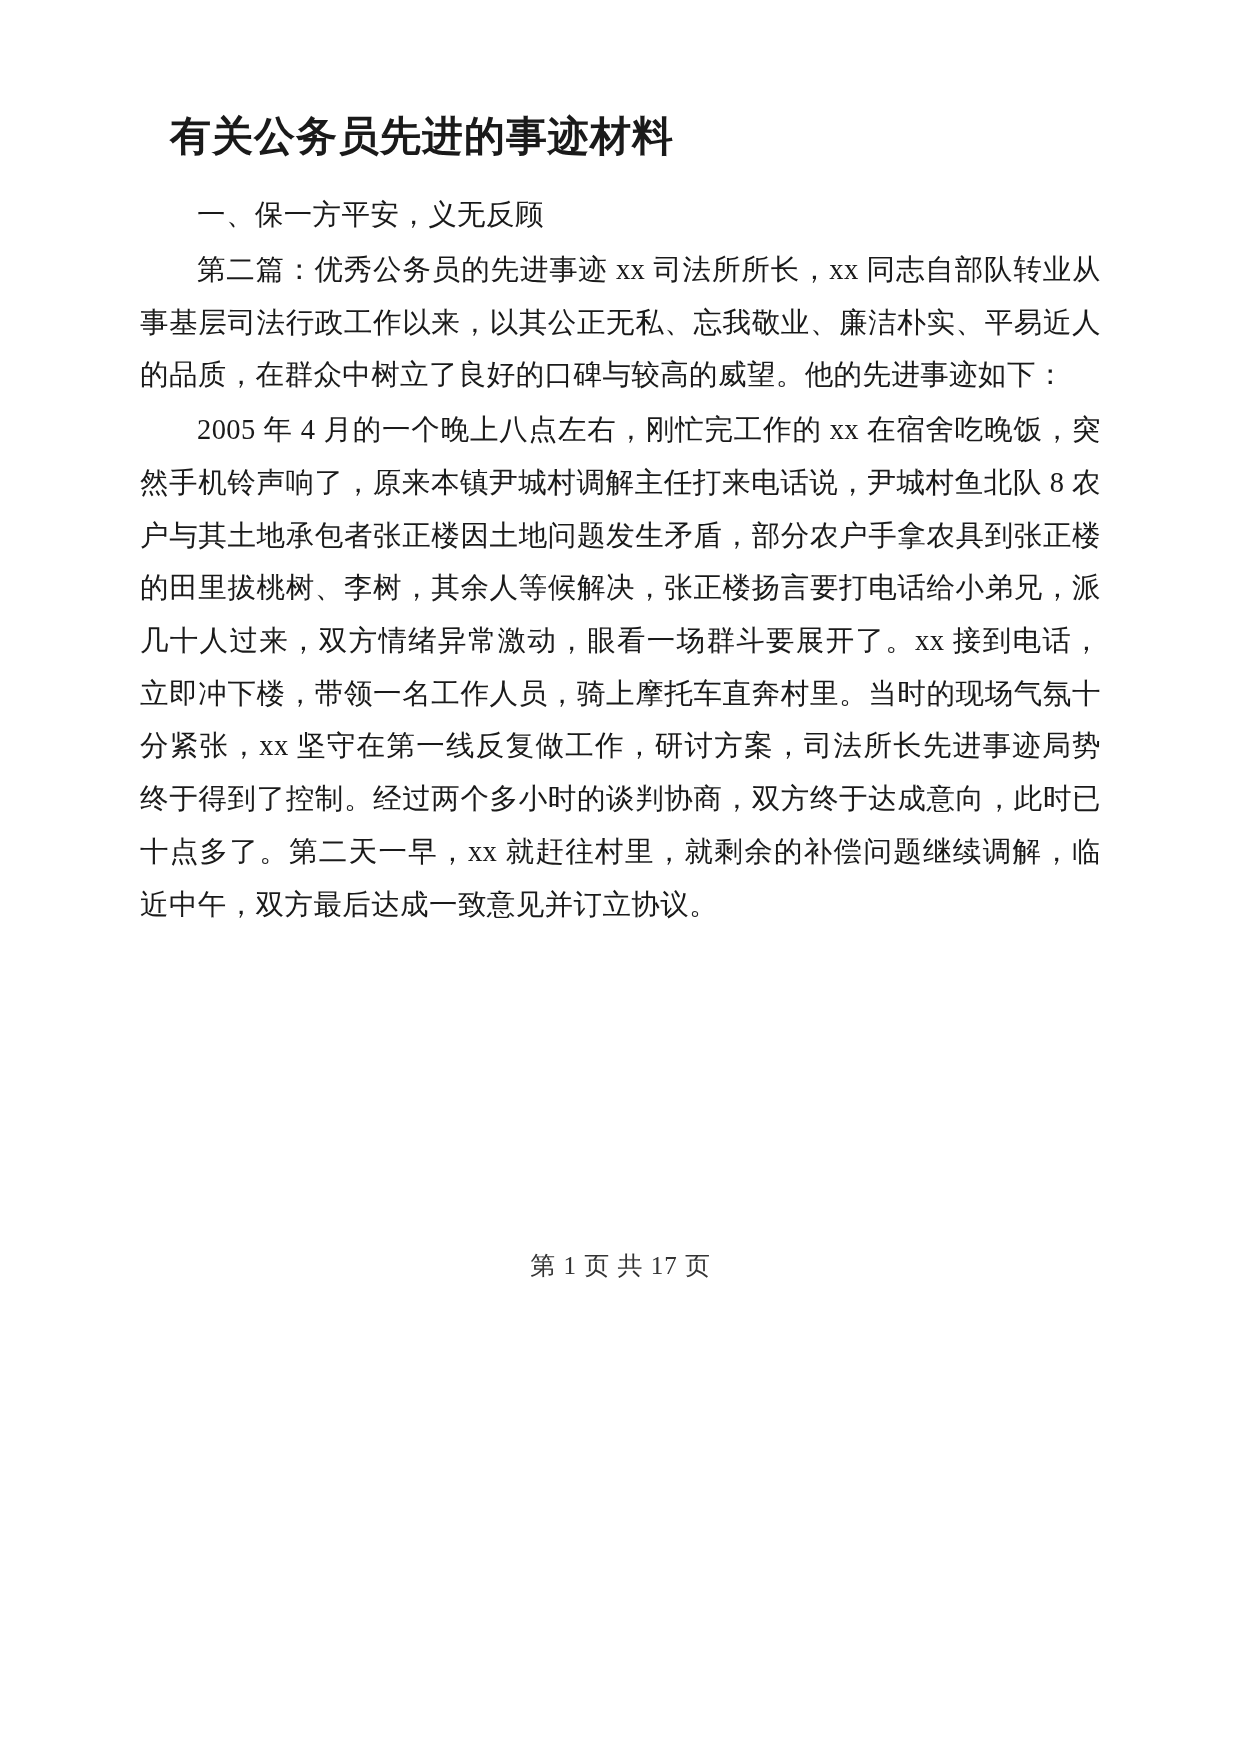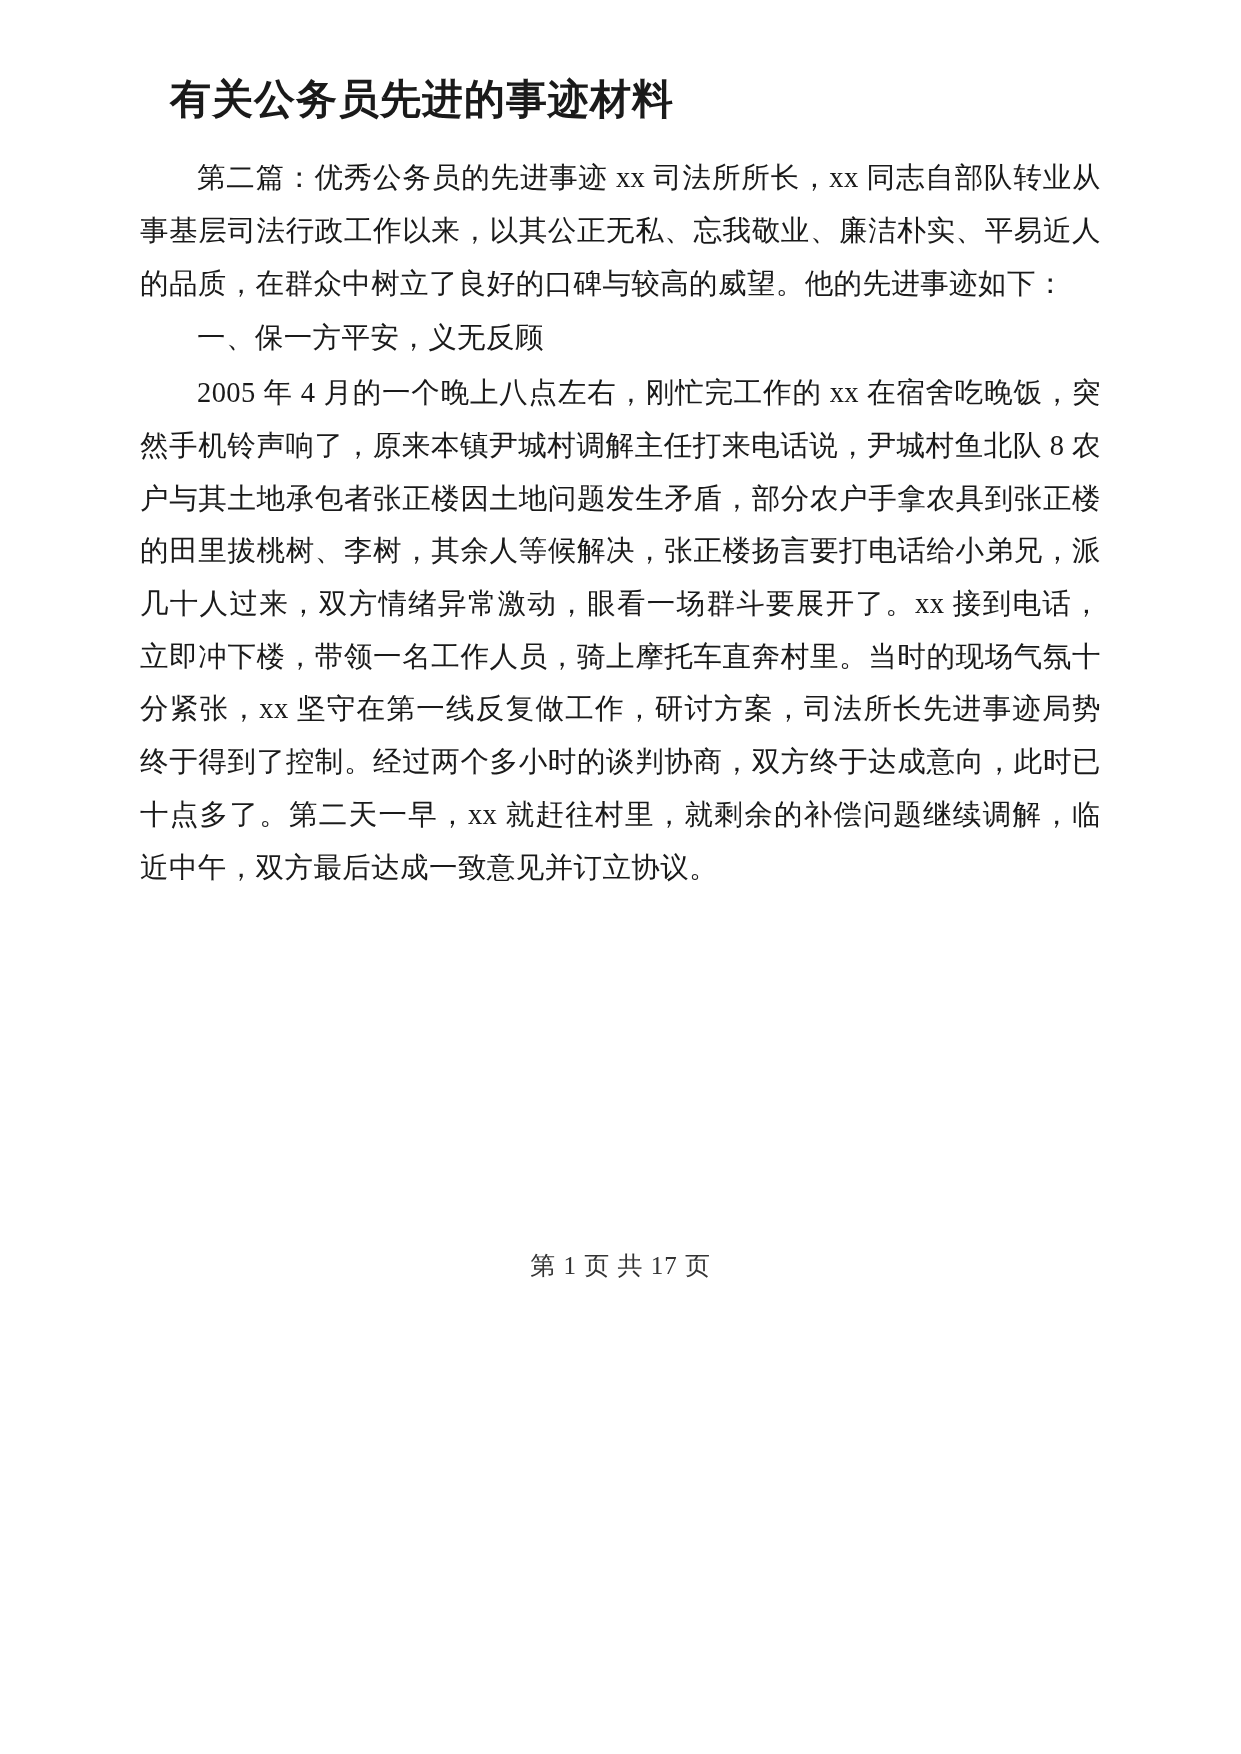--- a/index.html
+++ b/index.html
@@ -16,21 +16,21 @@
     position: relative;
     overflow: hidden;
   }
   .page {
     position: absolute;
     top: 0;
     left: 0;
     width: 1241px;
     height: 1360px;
     box-sizing: border-box;
-    padding: 73px 140px 0 140px;
+    padding: 110px 140px 0 140px;
   }
   .doc-title {
     font-size: 41px;
     font-weight: bold;
     letter-spacing: 1px;
     text-align: left;
     margin: 0 0 26px 30px;
     line-height: 1.3;
     font-family: "Liberation Serif", "DejaVu Serif", serif;
   }
@@ -60,23 +60,23 @@
     display: inline;
   }
 </style>
 </head>
 <body>
 
 <div class="page">
 
   <h1 class="doc-title">有关公务员先进的事迹材料</h1>
 
+  <p class="para">一、保一方平安，义无反顾</p>
+
   <p class="para">第二篇：优秀公务员的先进事迹 xx 司法所所长，xx 同志自部队转业从事基层司法行政工作以来，以其公正无私、忘我敬业、廉洁朴实、平易近人的品质，在群众中树立了良好的口碑与较高的威望。他的先进事迹如下：</p>
-
-  <p class="para">一、保一方平安，义无反顾</p>
 
   <p class="para">2005 年 4 月的一个晚上八点左右，刚忙完工作的 xx 在宿舍吃晚饭，突然手机铃声响了，原来本镇尹城村调解主任打来电话说，尹城村鱼北队 8 农户与其土地承包者张正楼因土地问题发生矛盾，部分农户手拿农具到张正楼的田里拔桃树、李树，其余人等候解决，张正楼扬言要打电话给小弟兄，派几十人过来，双方情绪异常激动，眼看一场群斗要展开了。xx 接到电话，立即冲下楼，带领一名工作人员，骑上摩托车直奔村里。当时的现场气氛十分紧张，xx 坚守在第一线反复做工作，研讨方案，司法所长先进事迹局势终于得到了控制。经过两个多小时的谈判协商，双方终于达成意向，此时已十点多了。第二天一早，xx 就赶往村里，就剩余的补偿问题继续调解，临近中午，双方最后达成一致意见并订立协议。</p>
 
 
   <div class="footer">
     <span class="num">第 1 页 共 17 页</span>
   </div>
 
 </div>
 

